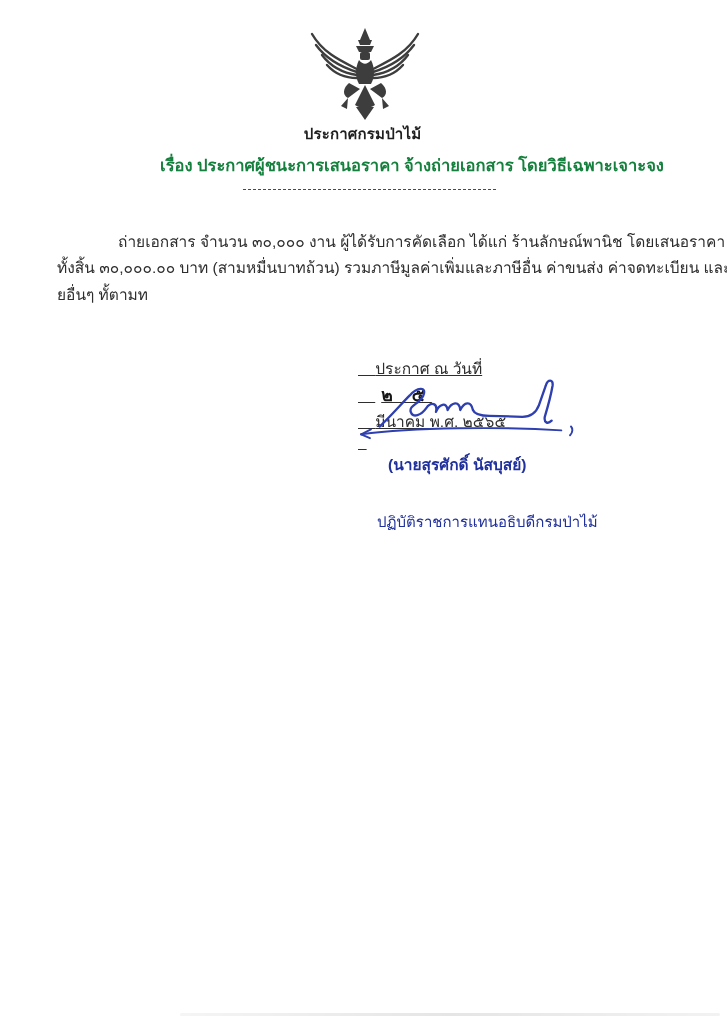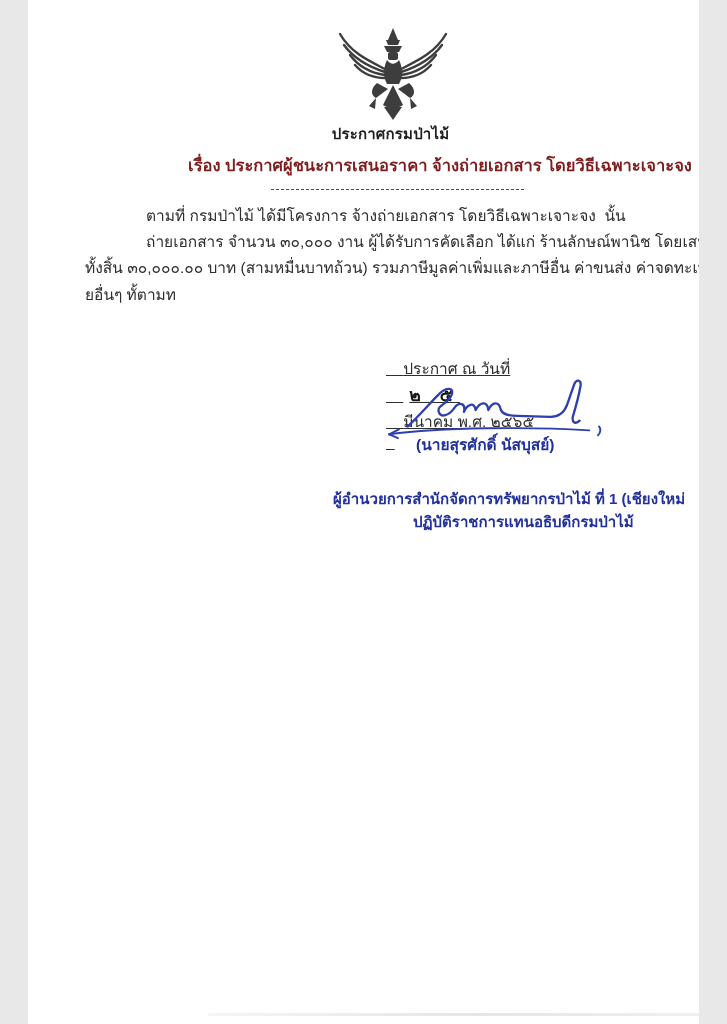--- a/index.html
+++ b/index.html
@@ -1,34 +1,34 @@
 <!DOCTYPE html>
 <html><head>
 <meta charset="utf-8">
 <style>
   html,body{margin:0;padding:0;background:#e8e8e8;}
   .page{
     position:relative;
-    width:671px;height:1024px;
+    width:727px;height:1024px;
     margin:0 auto;
     background:#ffffff;
     font-family:"Liberation Sans","DejaVu Sans",sans-serif;
     color:#2e2e2e;
     overflow:hidden;
   }
   .abs{position:absolute;}
   .emblem{left:303px;top:27px;width:124px;height:96px;}
   .emblem-caption{
     left:280px;top:122px;width:165px;
     font-size:15px;font-weight:bold;color:#1f1f1f;text-align:center;
     letter-spacing:.2px;
   }
   .subject{
     left:160px;top:152px;width:460px;
-    font-size:16.5px;font-weight:bold;color:#7f1d1d;text-align:right;
+    font-size:16.5px;font-weight:bold;color:#15803d;text-align:right;
     white-space:nowrap;
   }
   .divider{
     left:243px;top:189px;width:253px;height:0;
     border-top:1.5px dashed #4a4a4a;
   }
   .bodyline{
     font-size:15.5px;color:#2e2e2e;white-space:pre;line-height:20px;
   }
   .bl1{left:118px;top:206px;}
@@ -37,24 +37,24 @@
   .bl4{left:57px;top:285px;}
   .dateline{
     left:358px;top:338px;font-size:15.5px;color:#2e2e2e;white-space:pre;text-decoration:underline;
   }
   .dateline .day{
     font-weight:bold;font-size:17.5px;letter-spacing:7px;
     color:#161616;padding:0 4px 0 6px;
   }
   .signature-svg{left:352px;top:376px;width:235px;height:68px;}
   .blue{color:#20309c;}
-  .sig-name{left:388px;top:432px;font-size:15.5px;font-weight:bold;white-space:nowrap;}
+  .sig-name{left:388px;top:452px;font-size:15.5px;font-weight:bold;white-space:nowrap;}
   .sig-pos1{left:313px;top:463px;font-size:15px;font-weight:bold;white-space:nowrap;}
   .sig-pos2{left:305px;top:487px;font-size:15px;font-weight:bold;white-space:nowrap;}
-  .sig-pos3{left:377px;top:510px;font-size:15px;font-weight:bold;white-space:nowrap;margin-left:8px;}
+  .sig-pos3{left:377px;top:510px;font-size:15px;font-weight:normal;white-space:nowrap;}
   .bottom-smudge{
     left:180px;top:1013px;width:540px;height:3px;
     background:linear-gradient(90deg,rgba(0,0,0,0.04),rgba(0,0,0,0.10),rgba(0,0,0,0.05));
     border-radius:2px;
   }
 </style>
 </head>
 <body>
 
 <div class="page">
@@ -86,21 +86,20 @@
       <path d="M53 80 h 18 l -9 13 z"></path>
     </g>
   </svg>
 
   <div class="abs emblem-caption">ประกาศกรมป่าไม้</div>
 
   <div class="abs subject">เรื่อง ประกาศผู้ชนะการเสนอราคา จ้างถ่ายเอกสาร โดยวิธีเฉพาะเจาะจง</div>
 
   <div class="abs divider"></div>
 
-  <div class="abs bodyline bl1">ตามที่ กรมป่าไม้ ได้มีโครงการ จ้างถ่ายเอกสาร โดยวิธีเฉพาะเจาะจง  นั้น</div>
   <div class="abs bodyline bl2">ถ่ายเอกสาร จำนวน ๓๐,๐๐๐ งาน ผู้ได้รับการคัดเลือก ได้แก่ ร้านลักษณ์พานิช โดยเสนอราคา เป็นเงิน</div>
   <div class="abs bodyline bl3">ทั้งสิ้น ๓๐,๐๐๐.๐๐ บาท (สามหมื่นบาทถ้วน) รวมภาษีมูลค่าเพิ่มและภาษีอื่น ค่าขนส่ง ค่าจดทะเบียน และค่าใช้จ่า</div>
   <div class="abs bodyline bl4">ยอื่นๆ ทั้ตามท</div>
 
   <div class="abs dateline">
     <span>ประกาศ ณ วันที่</span>
     <span class="day">๒ ๕</span>
     <span>มีนาคม พ.ศ. ๒๕๖๕</span>
   </div>
 
@@ -123,18 +122,17 @@
         C 201 22, 198 32, 195 42
         C 194 48, 198 50, 202 46"></path>
       <path stroke-width="2" d="M6 60 C 60 53, 150 52, 212 56"></path>
       <path stroke-width="2" d="M6 60 L 16 55"></path>
       <path stroke-width="2" d="M6 60 L 15 64"></path>
       <path stroke-width="2" d="M222 52 C 224 54, 224 58, 221 61"></path>
     </g>
   </svg>
 
   <div class="abs blue sig-name">(นายสุรศักดิ์ นัสบุสย์)</div>
-  <div class="abs blue sig-pos2">ผู้อำนวยการสำนักจัดการทรัพยากรป่าไม้ ที่ 1 (เชียงใหม่</div>
   <div class="abs blue sig-pos3">ปฏิบัติราชการแทนอธิบดีกรมป่าไม้</div>
 
   <div class="abs bottom-smudge"></div>
 
 </div>
 
 </body></html>

